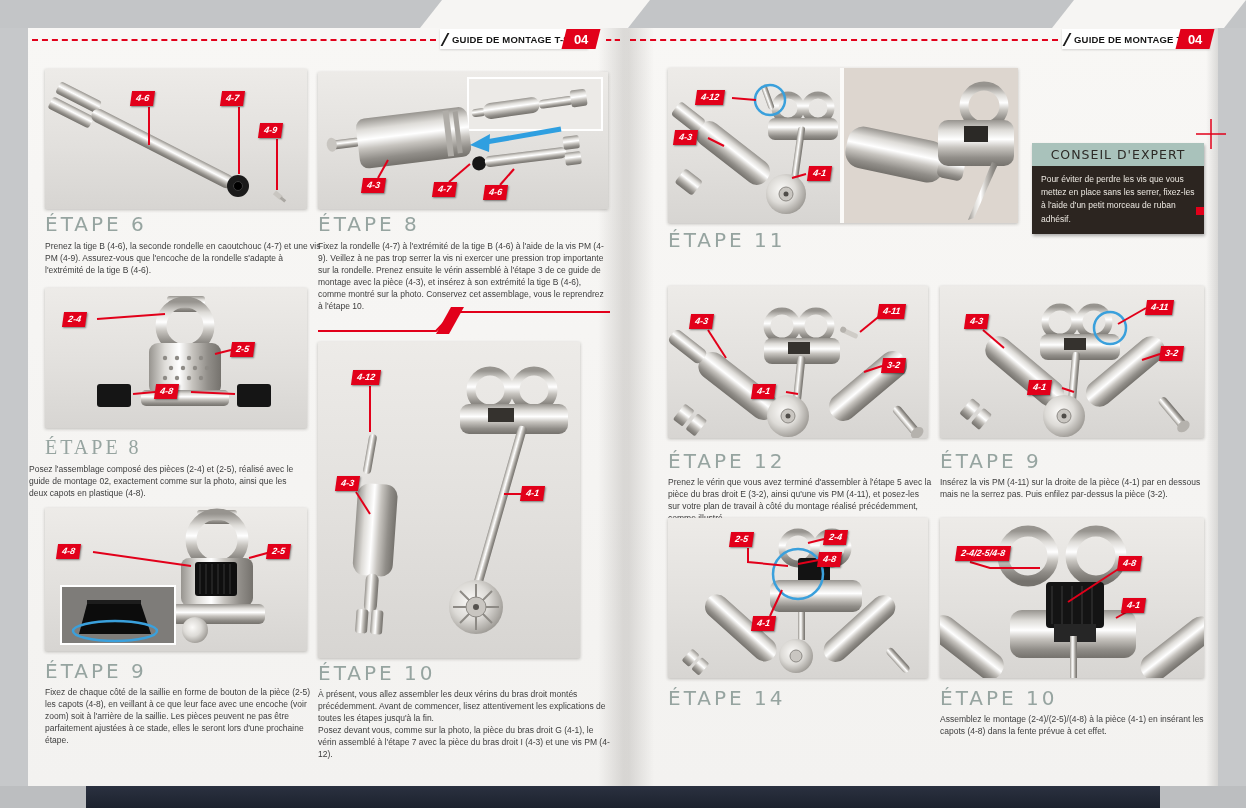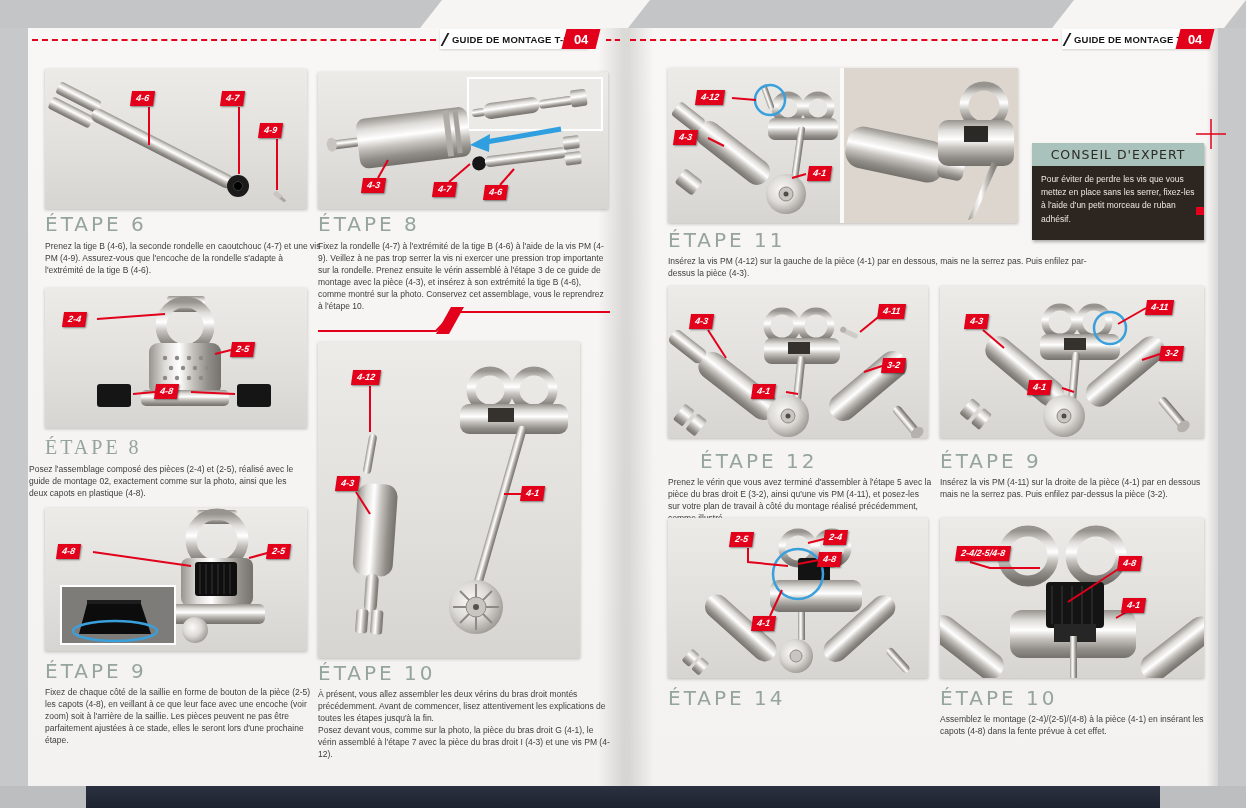--- a/index.html
+++ b/index.html
@@ -41,21 +41,21 @@
 
   
   .step-title{position:absolute;font-family:"DejaVu Sans",sans-serif;font-size:20px;
               letter-spacing:3px;color:#96a4a0;font-weight:400;}
   .step-body{position:absolute;font-size:8.5px;color:#3d3d3d;line-height:1.42;white-space:pre-line;}
 
   
   .tip{position:absolute;left:1032px;top:143px;width:172px;box-shadow:1px 2px 3px rgba(0,0,0,.3);}
   .tip-h{background:#a9c2bb;color:#2d2a26;font-family:"DejaVu Sans",sans-serif;font-size:12.5px;
          letter-spacing:1px;text-align:center;padding:4px 0;font-weight:400;}
-  .tip-b{background:#2c2520;color:#ece8e1;font-size:8.5px;line-height:1.55;padding:7px 9px 14px 9px;}
+  .tip-b{background:#2c2520;color:#ece8e1;font-size:8.5px;line-height:1.55;padding:7px 9px 8px 9px;}
   .minisq{position:absolute;left:1196px;top:207px;width:8px;height:8px;background:#e2001a;}
   .divider{position:absolute;left:318px;top:298px;width:292px;height:40px;}
 </style>
 </head>
 <body>
 
 <div class="stage">
 
   <svg width="0" height="0" style="position:absolute" aria-hidden="true">
     <defs>
@@ -328,21 +328,20 @@
     <div class="tip-h">CONSEIL D'EXPERT</div>
     <div class="tip-b">Pour éviter de perdre les vis que vous mettez en place sans les serrer, fixez-les à l'aide d'un petit morceau de ruban adhésif.</div>
   </div>
   <div class="minisq"></div>
   <svg style="position:absolute;left:1196px;top:119px;width:30px;height:30px;">
     <line x1="0" y1="15" x2="30" y2="15" stroke="#e2001a" stroke-width="1.5"></line>
     <line x1="15" y1="0" x2="15" y2="30" stroke="#e2001a" stroke-width="1.5"></line>
   </svg>
 
   <div class="step-title" style="left:668px;top:228px;">ÉTAPE 11</div>
-  <div class="step-body" style="left:668px;top:255px;width:420px;">Insérez la vis PM (4-12) sur la gauche de la pièce (4-1) par en dessous, mais ne la serrez pas. Puis enfilez par-dessus la pièce (4-3).</div>
 
   <div class="photo" style="left:668px;top:286px;width:260px;height:152px;">
     <svg viewBox="0 0 260 152">
       <circle cx="114" cy="40" r="15" fill="none" stroke="url(#gmv)" stroke-width="7"></circle>
       <circle cx="148" cy="40" r="15" fill="none" stroke="url(#gmv)" stroke-width="7"></circle>
       <rect x="96" y="52" width="76" height="26" rx="8" fill="url(#gmv)"></rect>
       <rect x="120" y="56" width="22" height="12" fill="#35322e"></rect>
       <g transform="rotate(38 70 100)">
         <rect x="24" y="86" width="92" height="28" rx="13" fill="url(#gmv)"></rect>
         <rect x="-14" y="92" width="40" height="16" rx="5" fill="url(#gmv)"></rect>
@@ -410,21 +409,21 @@
       <line class="ld" x1="206" y1="22" x2="178" y2="38"></line>
       <line class="ld" x1="220" y1="68" x2="202" y2="74"></line>
       <line class="ld" x1="122" y1="102" x2="134" y2="106"></line>
     </svg>
     <div class="chip" style="left:25px;top:28px;">4-3</div>
     <div class="chip" style="left:206px;top:14px;">4-11</div>
     <div class="chip" style="left:220px;top:60px;">3-2</div>
     <div class="chip" style="left:88px;top:94px;">4-1</div>
   </div>
 
-  <div class="step-title" style="left:668px;top:449px;margin-left:32px;">ÉTAPE 12</div>
+  <div class="step-title" style="left:668px;top:449px;">ÉTAPE 12</div>
   <div class="step-body" style="left:668px;top:476px;width:264px;">Prenez le vérin que vous avez terminé d'assembler à l'étape 5 avec la pièce du bras droit E (3-2), ainsi qu'une vis PM (4-11), et posez-les sur votre plan de travail à côté du montage réalisé précédemment, comme illustré.</div>
 
   <div class="step-title" style="left:940px;top:449px;">ÉTAPE 9</div>
   <div class="step-body" style="left:940px;top:476px;width:266px;">Insérez la vis PM (4-11) sur la droite de la pièce (4-1) par en dessous mais ne la serrez pas. Puis enfilez par-dessus la pièce (3-2).</div>
 
   <div class="photo" style="left:668px;top:518px;width:260px;height:160px;">
     <svg viewBox="0 0 260 160">
       <circle cx="130" cy="30" r="16" fill="none" stroke="url(#gmv)" stroke-width="7"></circle>
       <circle cx="164" cy="30" r="16" fill="none" stroke="url(#gmv)" stroke-width="7"></circle>
       <rect x="130" y="40" width="32" height="26" rx="3" fill="#131313"></rect>

